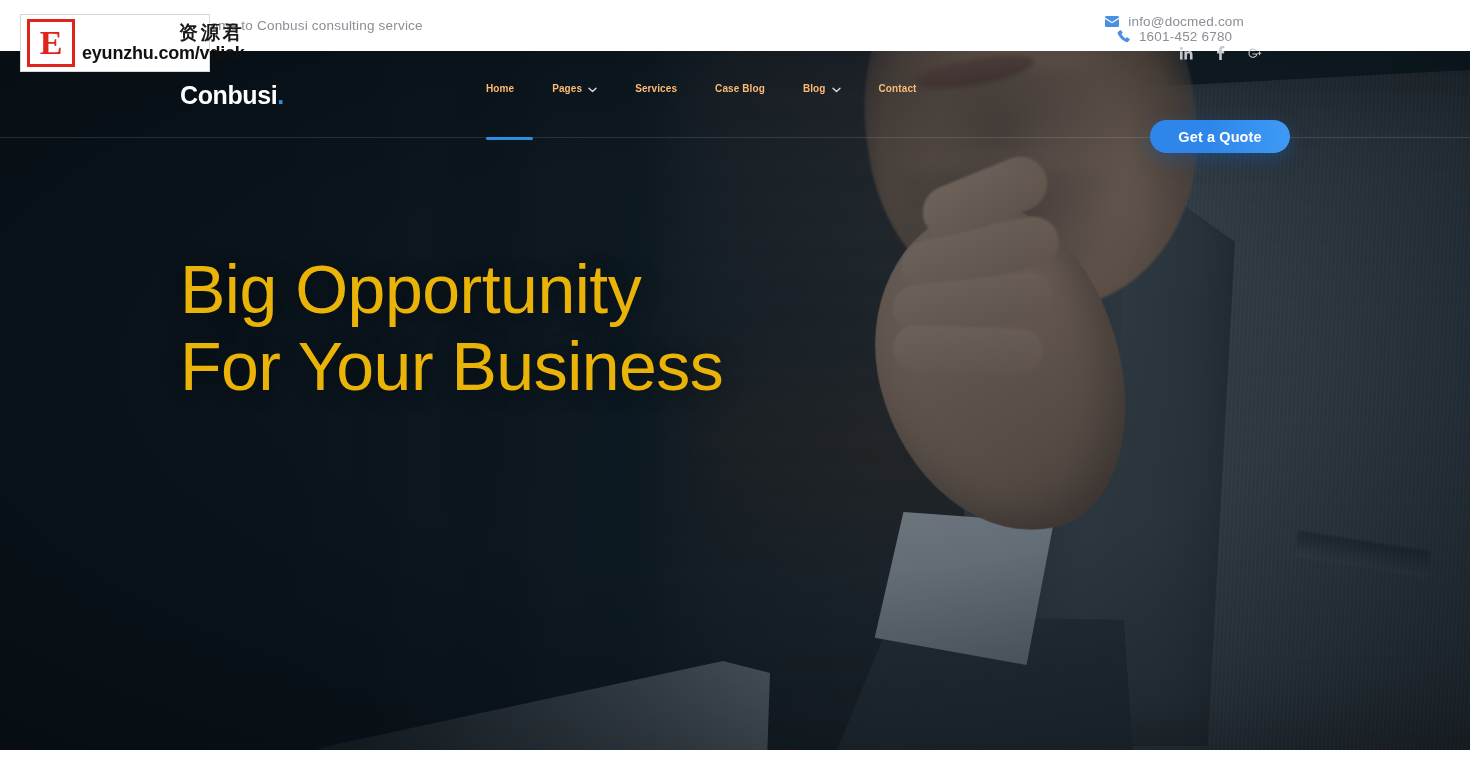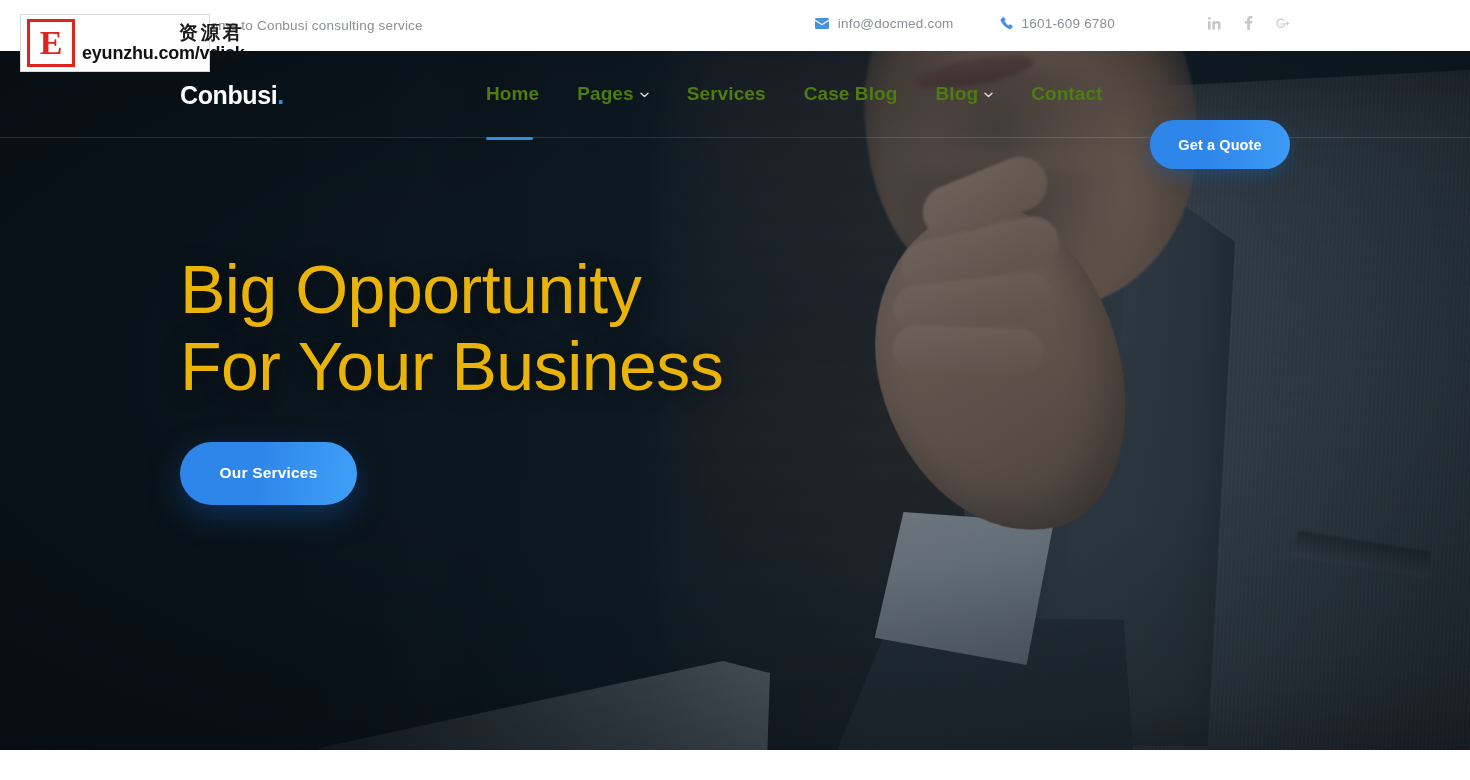--- a/index.html
+++ b/index.html
@@ -18,21 +18,21 @@
     display:flex; align-items:center;
     z-index:30;
   }
   .topbar-welcome{
     position:absolute; left:180px; top:18px;
     font-size:13.5px; color:#8a8f96; letter-spacing:.2px;
     white-space:nowrap;
   }
   .topbar-right{
     position:absolute; right:180px; top:14px;
-    display:flex; align-items:center; gap:0px;
+    display:flex; align-items:center; gap:0px;flex-direction:column;
   }
   .tb-item{ display:flex; align-items:center; gap:9px; margin-right:46px; }
   .tb-item:last-of-type{ margin-right:0; }
   .tb-ico{ color:#4a90e2; font-size:13px; line-height:1; display:flex; align-items:center; }
   .tb-text{ font-size:13.5px; color:#8a8f96; white-space:nowrap; letter-spacing:.2px; }
   .socials{ display:flex; align-items:center; gap:19px; margin-left:46px; }
   .soc{
     width:15px; height:18px; display:flex; align-items:center; justify-content:center;
     color:#c3c7cc; font-size:14px; font-weight:700;
   }
@@ -256,36 +256,36 @@
     letter-spacing:-.4px;
   }
   .logo-dot{ color:#2f8de4; }
 
   .nav-links{
     position:absolute; left:486px; top:32px;
     display:flex; align-items:flex-start; gap:0;
   }
   .nav-link{
     position:relative;
-    color:#4d7c0f; font-size:19px; font-weight:600;
+    color:#fdba74; font-size:10px; font-weight:600;
     padding:0 19px 0 0; margin-right:19px;
     letter-spacing:.1px; white-space:nowrap;
     display:flex; align-items:center; gap:6px;
     cursor:pointer;
   }
   .nav-link:last-child{ margin-right:0; padding-right:0; }
   .chev{ font-size:9px; opacity:.85; position:relative; top:1px; }
   .nav-underline{
     position:absolute; left:486px; top:86px;
     width:47px; height:3px; background:#2f8de4; border-radius:2px;
   }
 
   .quote-btn{
     position:absolute; right:180px; top:69px;
-    width:140px; height:49px;
+    width:140px; height:33px;
     border:none; border-radius:26px;
     background:linear-gradient(92deg,#2f86ea 0%, #2f86ea 42%, #3e9bf5 100%);
     color:#ffffff; font-size:14.5px; font-weight:600;
     font-family:"Liberation Sans", sans-serif;
     letter-spacing:.1px; cursor:pointer;
     box-shadow:0 6px 18px rgba(24,90,168,.45);
   }
 
   
   .hero-content{ position:absolute; left:180px; top:200px; z-index:15; }
@@ -353,21 +353,21 @@
       </span>
       <span class="tb-text">info@docmed.com</span>
     </div>
 
     <div class="tb-item">
       <span class="tb-ico">
         <svg width="13" height="13" viewBox="0 0 13 13" fill="#4a90e2">
           <path d="M2.6.4 1 1.9c-.5.5-.6 1.2-.3 1.9A16 16 0 0 0 9.2 12c.7.3 1.4.2 1.9-.3l1.5-1.6c.3-.3.3-.7 0-1l-2.1-1.6c-.3-.2-.7-.2-1 .1l-.9.9A11.6 11.6 0 0 1 4.5 4l.9-.9c.3-.3.3-.7.1-1L3.9.3c-.4-.2-.9-.2-1.3.1z"></path>
         </svg>
       </span>
-      <span class="tb-text">1601-609 6780</span>
+      <span class="tb-text">1601-452 6780</span>
     </div>
 
     <div class="socials">
       <a class="soc">
         <svg width="13" height="13" viewBox="0 0 13 13" fill="#c3c7cc">
           <rect x="0" y="4.3" width="2.6" height="8.3"></rect>
           <circle cx="1.3" cy="1.4" r="1.4"></circle>
           <path d="M4.4 4.3h2.5v1.1h.04c.35-.63 1.2-1.3 2.46-1.3 2.63 0 3.12 1.66 3.12 3.82v4.65h-2.6V8.45c0-.93-.02-2.13-1.33-2.13-1.33 0-1.54 1.01-1.54 2.06v4.23H4.4z"></path>
         </svg>
       </a>
@@ -456,21 +456,20 @@
       </a>
     </nav>
     <div class="nav-underline"></div>
 
     <button class="quote-btn">Get a Quote</button>
   </div>
 
   <div class="hero-content">
     <h1 class="hero-title">Big Opportunity
 For Your Business</h1>
-    <button class="hero-btn">Our Services</button>
   </div>
 
 </div>
 
 <div class="watermark">
   <div class="wm-badge">
     <span>E</span>
   </div>
   <div class="wm-text">
     <div class="wm-cn">资源君</div>

